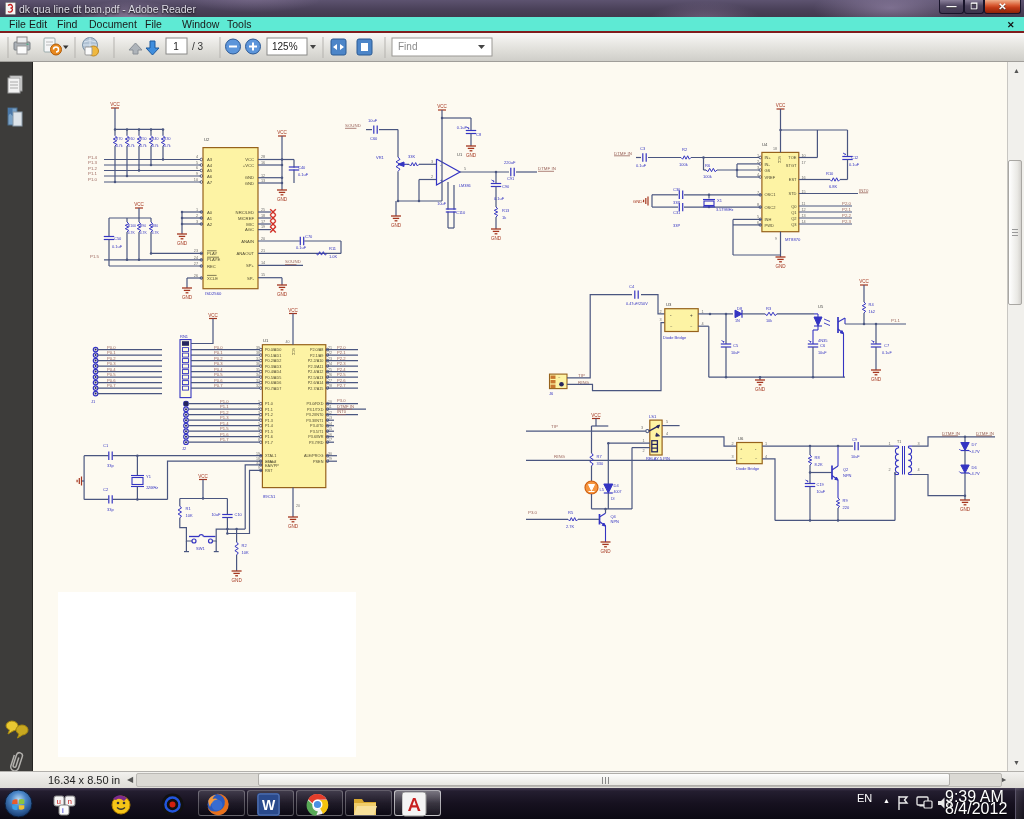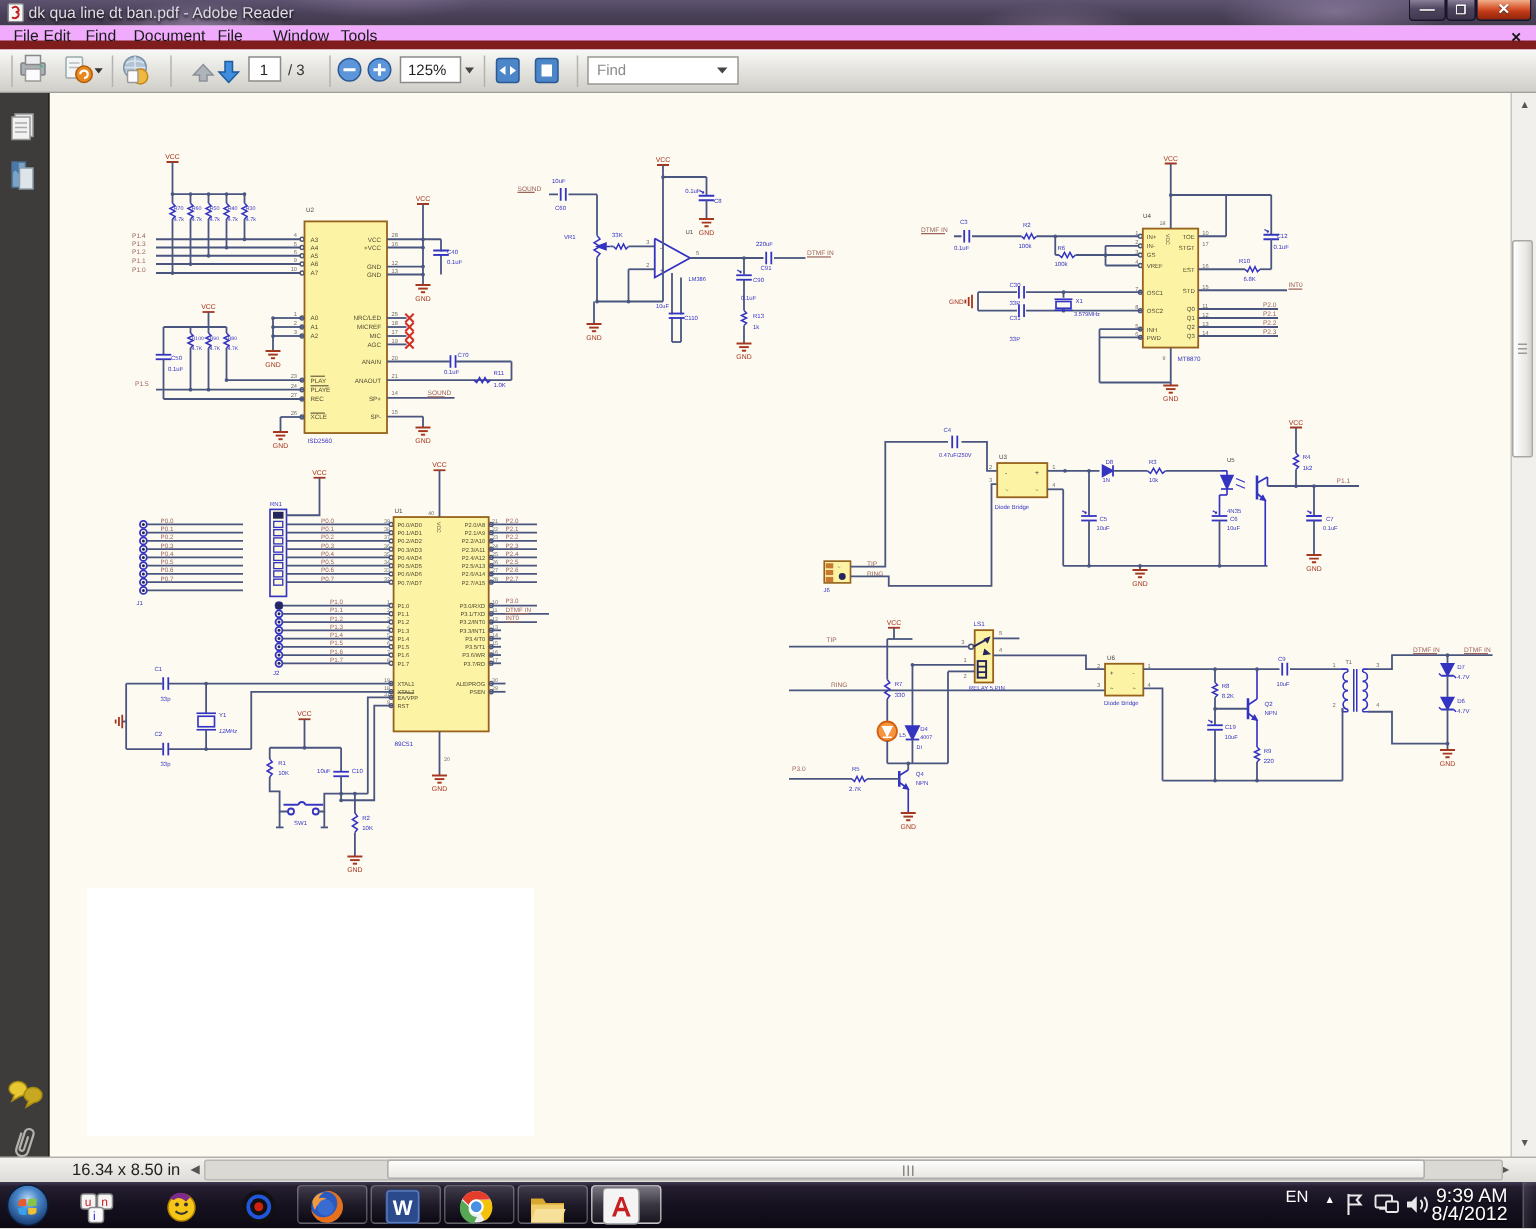--- a/index.html
+++ b/index.html
@@ -9,38 +9,38 @@
 radial-gradient(100px 24px at 255px -4px,rgba(150,132,168,.45),rgba(150,132,168,0) 70%),
 radial-gradient(80px 26px at 705px 20px,rgba(145,126,160,.5),rgba(145,126,160,0) 70%),
 radial-gradient(110px 30px at 890px 8px,rgba(165,148,186,.55),rgba(165,148,186,0) 70%),
 linear-gradient(#5d5370,#4a4159 55%,#433a4e);}
 #tbar .ttl{position:absolute;left:19px;top:2.5px;font-size:10.5px;color:#dfdce6;text-shadow:0 1px 2px #000}
 .wb{position:absolute;top:0;height:14px;border:1px solid #18142a;border-top:none;border-radius:0 0 3px 3px}
 #bmin{left:939px;width:25px;background:linear-gradient(rgba(150,140,165,.75),rgba(75,66,92,.7) 45%,rgba(58,50,74,.75))}
 #bmax{left:964px;width:20px;background:linear-gradient(rgba(150,140,165,.75),rgba(75,66,92,.7) 45%,rgba(58,50,74,.75))}
 #bcls{left:984px;width:37px;background:linear-gradient(#f0b08c,#d95b33 40%,#c03a17 60%,#8f2408)}
 .wb span{position:absolute;left:0;right:0;top:0;bottom:0;color:#fff;font-size:10px;text-align:center;line-height:13px;font-weight:bold;text-shadow:0 1px 1px #333}
-#menu{position:absolute;left:0;top:17px;width:1024px;height:16px;background:#f0abfc;border-bottom:6px solid #7f1d1d;font-size:10.5px;color:#1a1a1a}
+#menu{position:absolute;left:0;top:17px;width:1024px;height:16px;background:#5eead4;border-bottom:2px solid #7f1d1d;font-size:10.5px;color:#1a1a1a}
 #menu span{position:absolute;top:1px}
 #tools{position:absolute;left:0;top:33px;width:1024px;height:29px;background:linear-gradient(#f8f8f6,#e2e1dc 55%,#cfcec9);border-bottom:1px solid #a09e9a}
 #side{position:absolute;left:0;top:62px;width:33px;height:710px;background:#3d3c3a;border-right:1px solid #252422}
 #doc{position:absolute;left:34px;top:62px;width:973px;height:710px;background:#fdfaf1}
 #wrect{position:absolute;left:58px;top:592px;width:298px;height:165px;background:#ffffff}
 #vsb{position:absolute;left:1007px;top:62px;width:17px;height:710px;background:#f1f0ec;border-left:1px solid #c8c6c2}
 .vbtn{position:absolute;left:1px;width:15px;height:15px;background:#f1f0ec;color:#555;font-size:7px;text-align:center;line-height:15px}
 #vthumb{position:absolute;left:1008px;top:160px;width:14px;height:145px;background:linear-gradient(90deg,#ffffff,#e9e8e4 70%,#d4d2ce);border:1px solid #a9a7a3;border-radius:2px}
 #vthumb:after{content:"";position:absolute;left:3px;right:3px;top:68px;height:1px;background:#999;box-shadow:0 3px 0 #999,0 6px 0 #999}
 #status{position:absolute;left:0;top:771px;width:1024px;height:17px;background:linear-gradient(#f2f1ee,#dedcd7);border-top:1px solid #b2b0ac;font-size:11px;color:#222}
 #hthumb{position:absolute;left:258px;top:773px;width:692px;height:13px;background:linear-gradient(#fdfdfc,#e8e7e3);border:1px solid #b0aeaa;border-radius:2px}
 #hthumb:after{content:"";position:absolute;left:343px;top:3px;width:1px;height:7px;background:#888;box-shadow:3px 0 0 #888,6px 0 0 #888}
 #task{position:absolute;left:0;top:788px;width:1024px;height:31px;background:linear-gradient(#433a52 0%,#241e30 10%,#16111f 50%,#0c0913);}
 .tbtn{position:absolute;top:2px;height:26px;width:47px;border:1px solid rgba(255,255,255,.28);border-radius:3px;background:linear-gradient(rgba(255,255,255,.13),rgba(255,255,255,.04) 50%,rgba(0,0,0,.10))}
 .tico{position:absolute}
 #tray{position:absolute;top:788px;left:840px;height:31px;color:#fff}
-#clock{position:absolute;left:105px;top:3px;width:60px;font-size:13px;text-align:right;line-height:12px;color:#fff;text-shadow:0 1px 1px #000}
+#clock{position:absolute;left:105px;top:3px;width:60px;font-size:16px;text-align:left;line-height:12px;color:#fff;text-shadow:0 1px 1px #000}
 #sdesk{position:absolute;left:1015px;top:788px;width:9px;height:31px;border-left:1px solid #5a5468;background:linear-gradient(90deg,rgba(255,255,255,.12),rgba(255,255,255,.03))}
 </style></head>
 <body>
 <div id="scr">
 <div id="tbar">
       <svg style="position:absolute;left:4px;top:2px" width="14" height="13">
         <rect x="1.5" y="0.5" width="10" height="12" rx="1" fill="#f6f6f6" stroke="#888"></rect>
         <path d="M4 3.5 q2.5 -2 4 0 q1.5 2.5 -1.5 2.5 q3 .5 1.5 3 q-1.8 2 -4 .5" stroke="#c41f1f" stroke-width="1.3" fill="none"></path>
       </svg>
 <span class="ttl">dk qua line dt ban.pdf - Adobe Reader</span>

